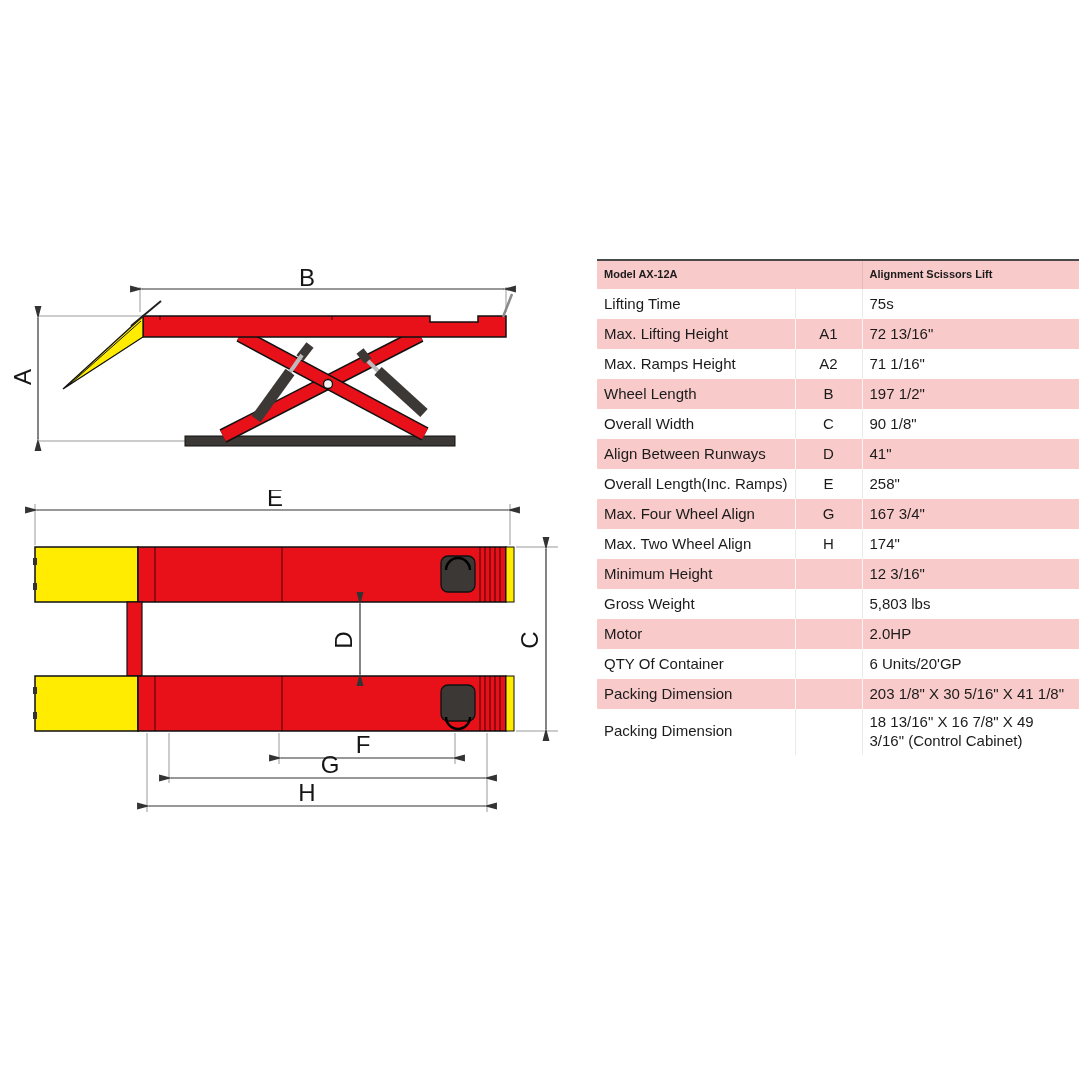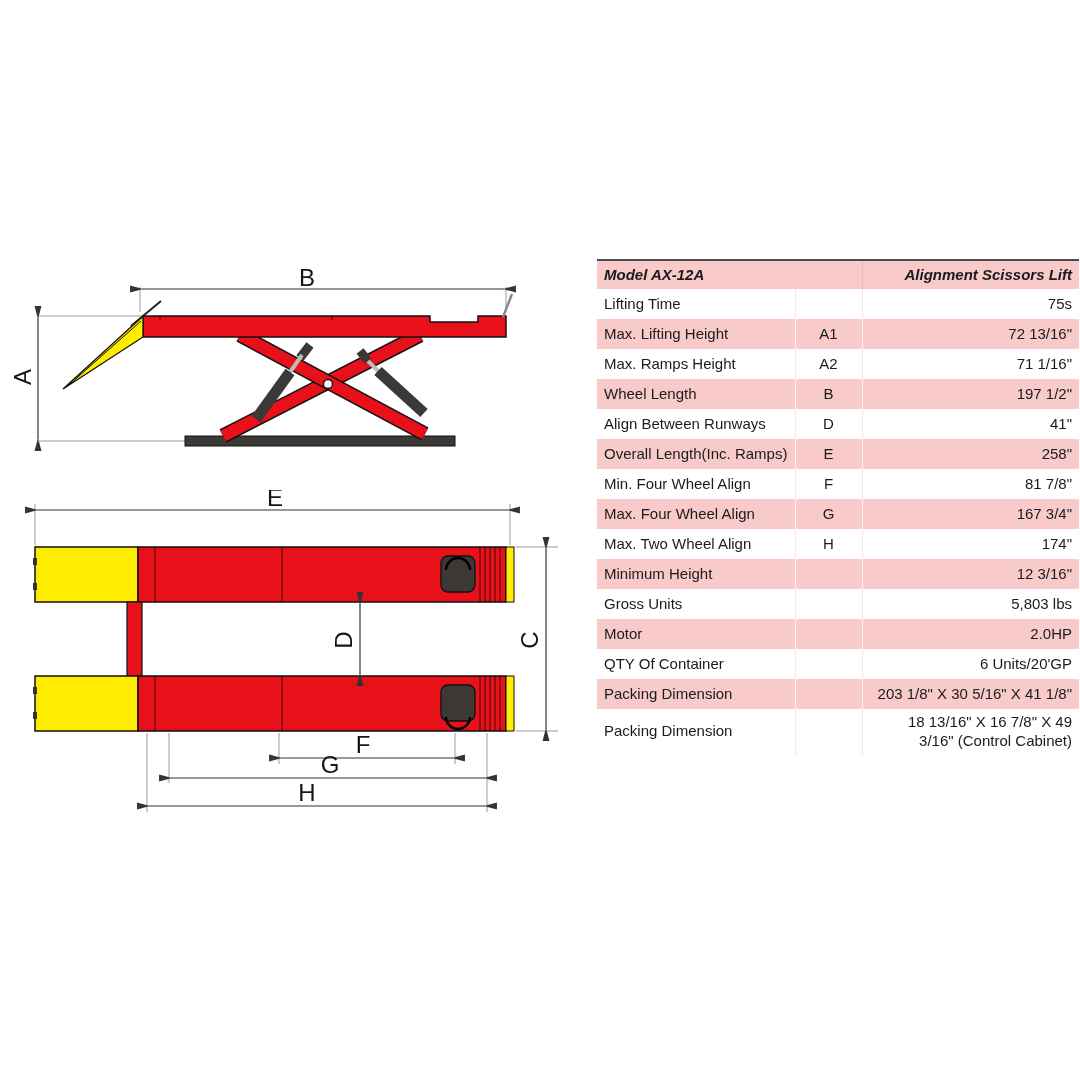--- a/index.html
+++ b/index.html
@@ -22,24 +22,24 @@
   .arrowhead { fill:var(--c-dim,#333); }
   
   .spec-table { position:absolute; left:597px; top:259px; width:482px; }
   .spec-table table {
     border-collapse:collapse; table-layout:fixed; width:100%;
     border-top:2px solid var(--c-header_border,#4a4a4a);
     font-size:15px; line-height:1.25;
   }
   col.c1 { width:198px; } col.c2 { width:67px; } col.c3 { width:217px; }
   .spec-table th, .spec-table td { padding:4px 7px; vertical-align:middle; text-align:left; }
-  .spec-table thead th { background:var(--c-pink,#f8caca); font-weight:bold; font-size:15px; height:20px;font-style:italic; }
+  .spec-table thead th { background:var(--c-pink,#f8caca); font-weight:bold; font-size:11px; height:20px; }
   .spec-table tbody td { height:22px; }
   .spec-table tbody tr:nth-child(even) td { background:var(--c-pink,#f8caca); }
-  .spec-table td + td, .spec-table th + th { border-left:1px solid rgba(0,0,0,0.08);text-align:right; }
+  .spec-table td + td, .spec-table th + th { border-left:1px solid rgba(0,0,0,0.08); }
   .spec-table tbody tr:nth-child(even) td + td { border-left:1px solid rgba(255,255,255,0.75); }
   .spec-table td.ltr { text-align:center; padding:4px 2px; }
 </style>
 </head>
 <body>
 
 <div class="canvas">
 
   <svg class="side-svg" width="570" height="210" viewBox="0 0 570 210">
     <defs>
@@ -205,51 +205,51 @@
             <td class="lbl">Max. Ramps Height</td>
             <td class="ltr">A2</td>
             <td class="val">71 1/16"</td>
           </tr>
         <tr>
             <td class="lbl">Wheel Length</td>
             <td class="ltr">B</td>
             <td class="val">197 1/2"</td>
           </tr>
         <tr>
+            <td class="lbl">Overall Width</td>
+            <td class="ltr">C</td>
+            <td class="val">90 1/8"</td>
+          </tr>
+        <tr>
             <td class="lbl">Align Between Runways</td>
             <td class="ltr">D</td>
             <td class="val">41"</td>
           </tr>
         <tr>
             <td class="lbl">Overall Length(Inc. Ramps)</td>
             <td class="ltr">E</td>
             <td class="val">258"</td>
           </tr>
         <tr>
-            <td class="lbl">Min. Four Wheel Align</td>
-            <td class="ltr">F</td>
-            <td class="val">81 7/8"</td>
-          </tr>
-        <tr>
             <td class="lbl">Max. Four Wheel Align</td>
             <td class="ltr">G</td>
             <td class="val">167 3/4"</td>
           </tr>
         <tr>
             <td class="lbl">Max. Two Wheel Align</td>
             <td class="ltr">H</td>
             <td class="val">174"</td>
           </tr>
         <tr>
             <td class="lbl">Minimum Height</td>
             <td class="ltr"></td>
             <td class="val">12 3/16"</td>
           </tr>
         <tr>
-            <td class="lbl">Gross Units</td>
+            <td class="lbl">Gross Weight</td>
             <td class="ltr"></td>
             <td class="val">5,803 lbs</td>
           </tr>
         <tr>
             <td class="lbl">Motor</td>
             <td class="ltr"></td>
             <td class="val">2.0HP</td>
           </tr>
         <tr>
             <td class="lbl">QTY Of Container</td>

